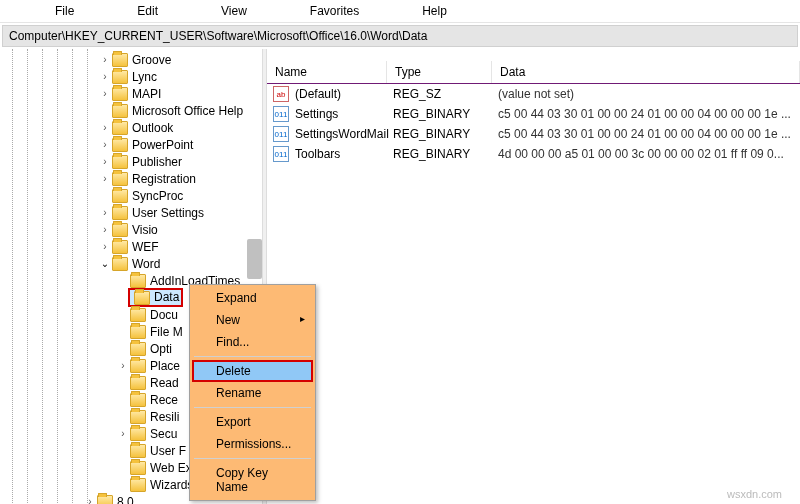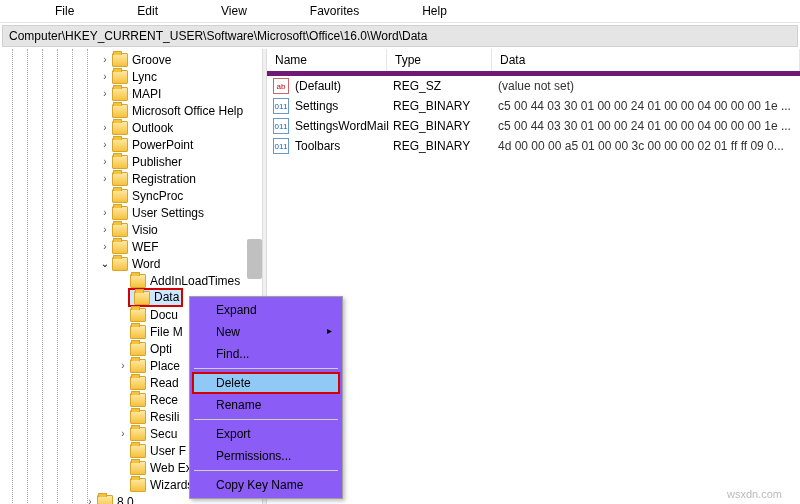--- a/index.html
+++ b/index.html
@@ -14,33 +14,33 @@
 .tree-items { position: relative; padding-top: 2px; }
 .ti { display: flex; align-items: center; height: 17px; white-space: nowrap; }
 .chev { width: 10px; text-align: center; color: #555; font-size: 10px; cursor: pointer; }
 .chev.open { color: #000; }
 .folder { width: 16px; height: 14px; margin: 0 4px 0 2px; background: linear-gradient(#ffe9a6,#f5c23d); border: 1px solid #d6a52a; border-radius: 1px; position: relative; }
 .folder::before { content: ""; position: absolute; top: -3px; left: 0; width: 7px; height: 3px; background: #f5c23d; border: 1px solid #d6a52a; border-bottom: none; border-radius: 1px 1px 0 0; }
 .sel { border: 2px solid #d40000; padding: 0 2px; background: #cce8ff; }
 .splitter { width: 5px; background: #f0f0f0; border-left: 1px solid #ddd; border-right: 1px solid #ddd; cursor: col-resize; }
 .thumb { position: absolute; right: 0; top: 190px; width: 15px; height: 40px; background: #c0c0c0; border-radius: 2px; }
 .list { flex: 1; }
-.list-header { display: flex; border-bottom: 5px solid #701a75; }
+.list-header { display: flex; border-bottom: 1px solid #701a75; margin-top: 12px; }
 .list-header div { padding: 4px 8px; border-right: 1px solid #e5e5e5; }
 .col-name { width: 120px; }
 .col-type { width: 105px; }
 .col-data { flex: 1; }
 .list-row { display: flex; padding: 2px 0; align-items: center; }
 .ricon { width: 16px; height: 16px; margin: 0 6px; border: 1px solid #888; font-size: 8px; display: flex; align-items: center; justify-content: center; }
 .ricon.str { color: #c00; border-color: #c66; }
 .ricon.bin { color: #06c; border-color: #69c; }
 .rname { width: 98px; }
 .rtype { width: 105px; }
 .rdata { flex: 1; color: #333; overflow: hidden; text-overflow: ellipsis; white-space: nowrap; }
-.ctxmenu { position: absolute; left: 189px; top: 296px; width: 154px; background: #8b5cf6; border: 1px solid #a0a0a0; box-shadow: 2px 2px 4px rgba(0,0,0,.25); padding: 2px; }
+.ctxmenu { position: absolute; left: 189px; top: 284px; width: 127px; background: #fdba74; border: 1px solid #a0a0a0; box-shadow: 2px 2px 4px rgba(0,0,0,.25); padding: 2px; }
 .ctxmenu .mi { padding: 4px 20px 4px 24px; position: relative; }
 .ctxmenu .mi.hi { background: #90c8f6; border: 2px solid #d40000; padding: 2px 4px 2px 22px; }
 .ctxmenu .sep { height: 1px; background: #d0d0d0; margin: 3px 2px; }
 .ctxmenu .arrow { position: absolute; right: 8px; top: 4px; font-size: 10px; }
 .watermark { position: absolute; right: 18px; bottom: 4px; color: #bbb; font-size: 11px; }
 </style>
 </head>
 <body>
 
 <div class="menubar">

